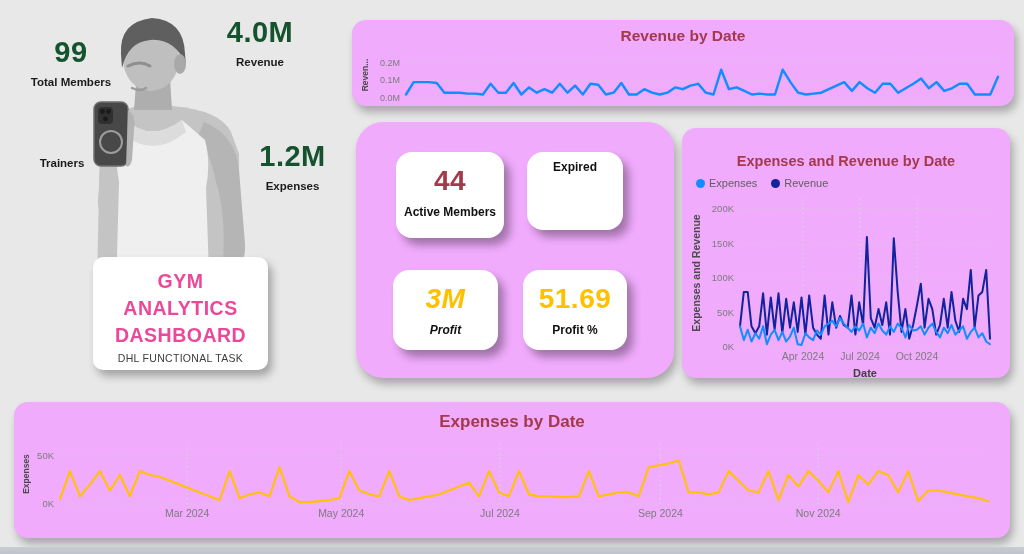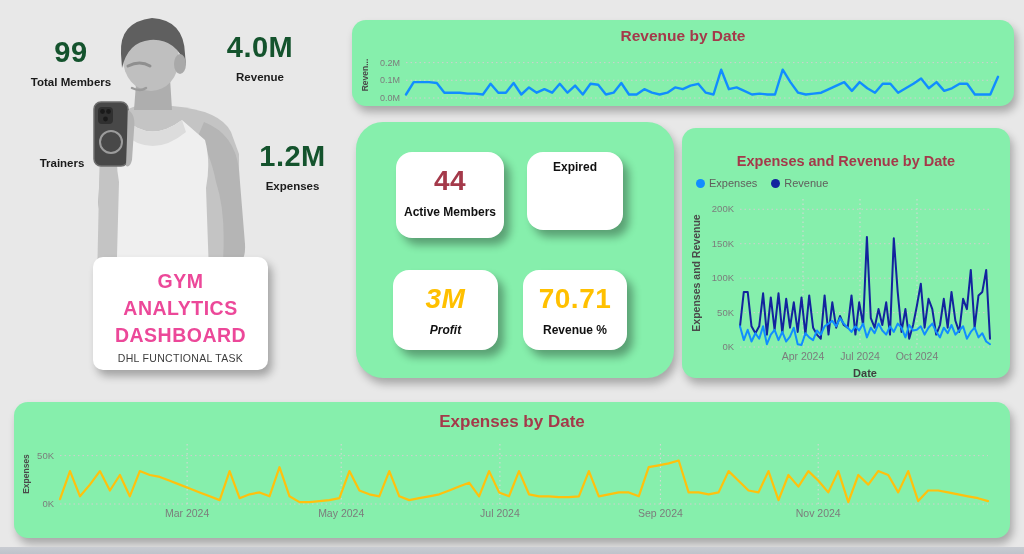--- a/index.html
+++ b/index.html
@@ -8,21 +8,21 @@
     font-family:"Liberation Sans", sans-serif;
     background:#e8e8e8;
     position:relative;
     overflow:hidden;
   }
   .canvas { position:absolute; inset:0; }
 
   
   .card {
     position:absolute;
-    background:#86efac;
+    background:#f0abfc;
     border-radius:14px;
     box-shadow:3px 6px 9px rgba(0,0,0,.28);
   }
 
   
   .kpi { position:absolute; text-align:center; z-index:3; }
   .kpi .val { font-size:29px; font-weight:900; letter-spacing:.5px; }
   .kpi .lab { font-size:11.5px; font-weight:700; color:#1b1b1b; margin-top:7px; }
   .maroon { color:#14532d; }
 
@@ -99,21 +99,21 @@
     <circle cx="20.5" cy="101.5" r="2.4" fill="#1a1a1a"></circle>
     <circle cx="17.5" cy="109" r="2.4" fill="#1a1a1a"></circle>
     <circle cx="23" cy="132" r="11" fill="none" stroke="#9c9c9c" stroke-width="2"></circle>
     <path d="M40,100 Q48,104 46,120 L44,150 Q42,158 38,156 Z" fill="#b3b3b3"></path>
   </svg>
 
   <div class="kpi" style="left:15px; top:36px; width:112px;">
     <div class="val maroon">99</div>
     <div class="lab">Total Members</div>
   </div>
-  <div class="kpi" style="left:202px; top:31px; width:116px;">
+  <div class="kpi" style="left:202px; top:16px; width:116px;">
     <div class="val maroon">4.0M</div>
     <div class="lab">Revenue</div>
   </div>
   <div class="kpi" style="left:12px; top:143px; width:100px;">
     <div class="lab" style="margin-top:14px;">Trainers</div>
   </div>
   <div class="kpi" style="left:245px; top:140px; width:95px;">
     <div class="val maroon">1.2M</div>
     <div class="lab">Expenses</div>
   </div>
@@ -145,22 +145,22 @@
       <div class="lab">Active Members</div>
     </div>
     <div class="stat-card" style="left:171px; top:30px; width:96px; height:78px;">
       <div class="lab">Expired</div>
     </div>
     <div class="stat-card" style="left:37px; top:148px; width:105px; height:80px;font-style:italic;">
       <div class="val" style="color: rgb(255, 192, 0);">3M</div>
       <div class="lab">Profit</div>
     </div>
     <div class="stat-card" style="left:167px; top:148px; width:104px; height:80px;">
-      <div class="val" style="color: rgb(255, 192, 0);">70.71</div>
-      <div class="lab">Revenue %</div>
+      <div class="val" style="color: rgb(255, 192, 0);">51.69</div>
+      <div class="lab">Profit %</div>
     </div>
   </div>
 
   <div class="card right-chart-card">
     <div class="chart-title">Expenses and Revenue by Date</div>
     <div class="legend">
       <div class="legend-item">
         <span class="legend-dot" style="background-color: rgb(17, 141, 255);"></span>
         <span class="legend-name">Expenses</span>
       </div>

